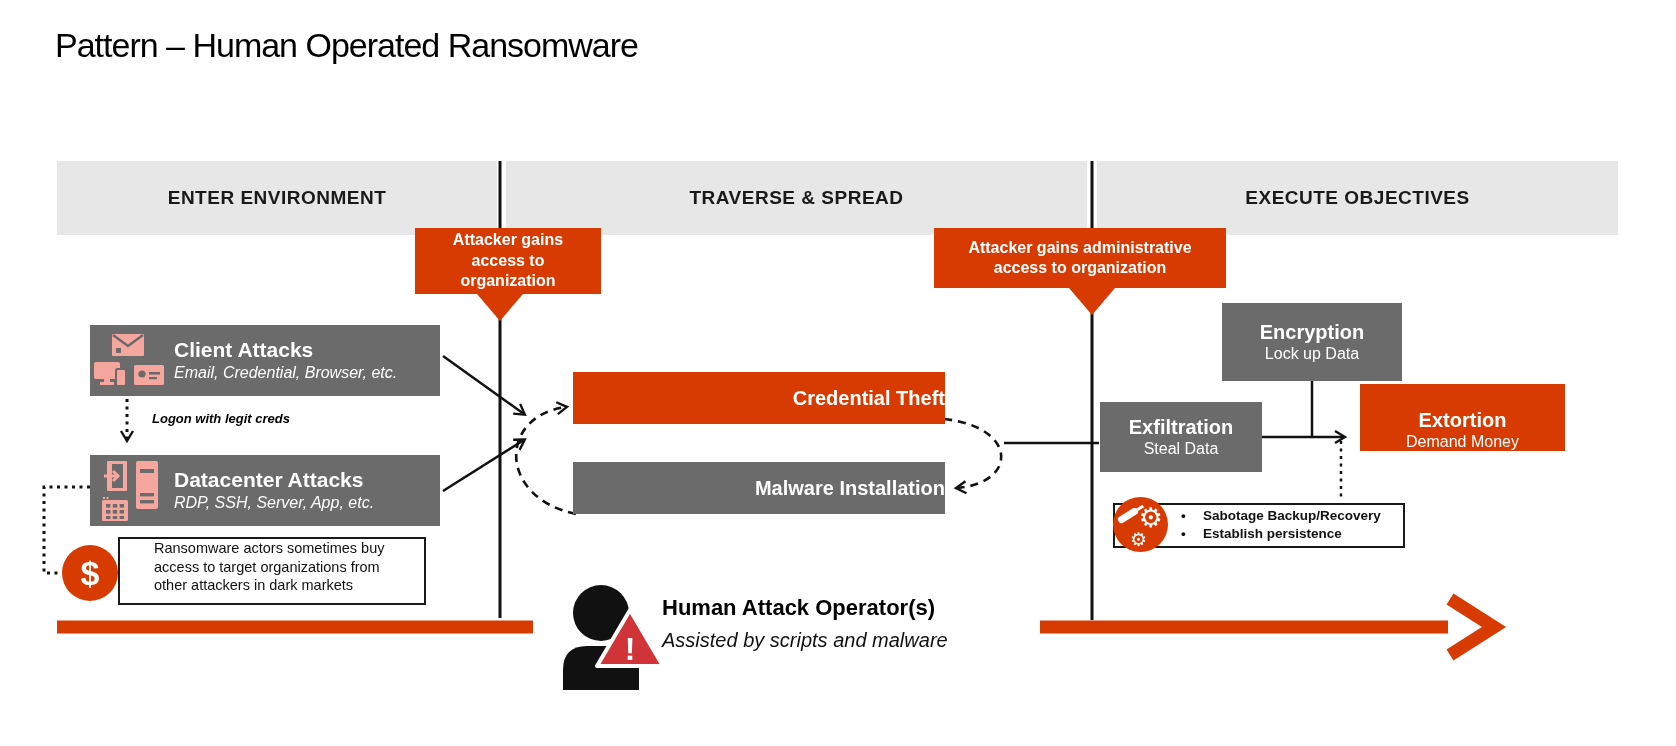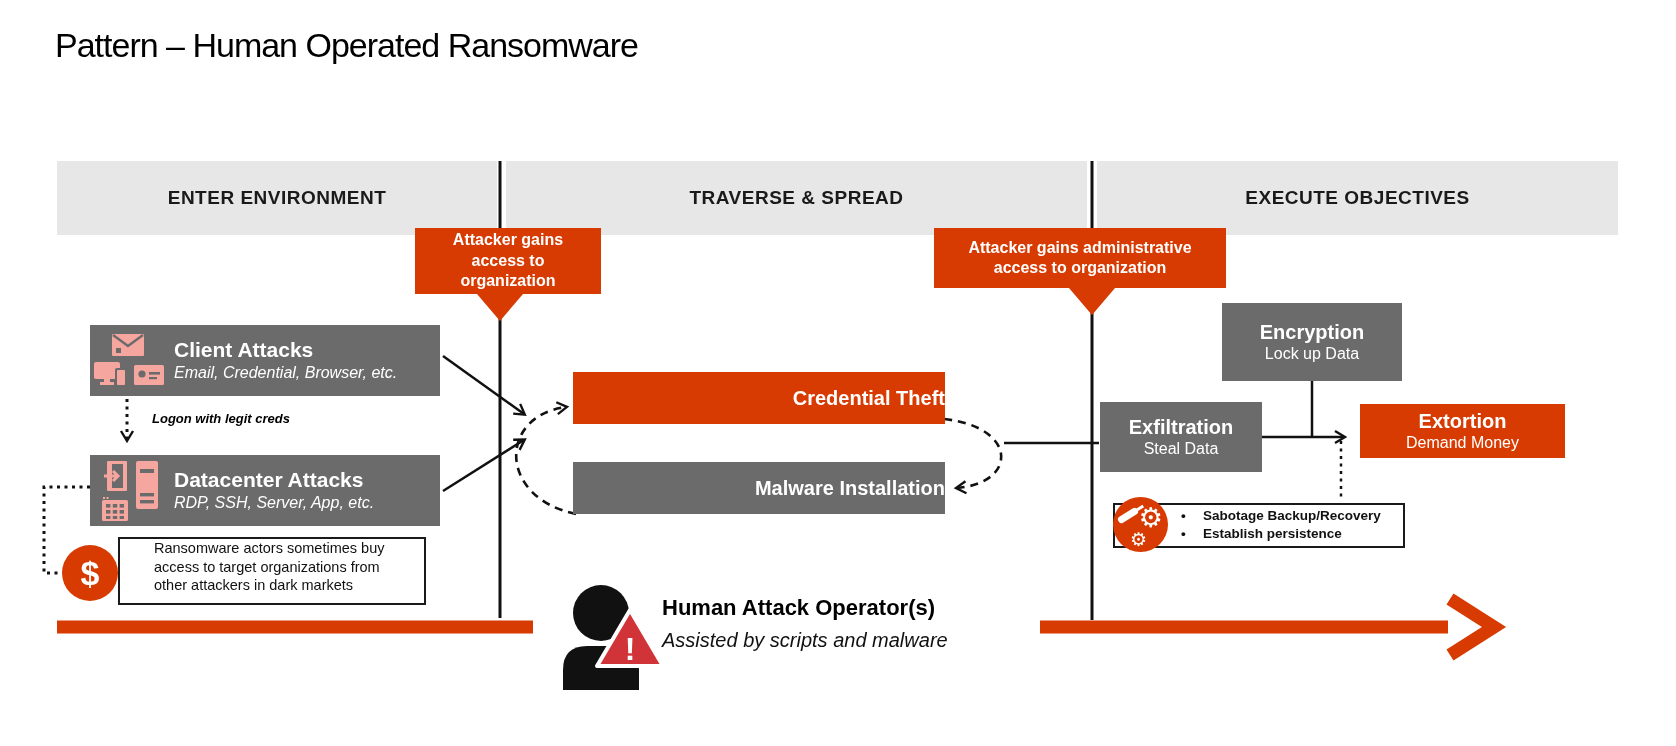--- a/index.html
+++ b/index.html
@@ -215,21 +215,21 @@
   </div>
 
   <div class="node gray stack-box" style="left:1100px;top:402px;width:162px;height:70px;">
     <div class="t">Exfiltration</div>
     <div class="s">Steal Data</div>
   </div>
   <div class="node gray stack-box" style="left:1222px;top:303px;width:180px;height:78px;">
     <div class="t">Encryption</div>
     <div class="s">Lock up Data</div>
   </div>
-  <div class="node orange stack-box" style="left:1360px;top:404px;width:205px;height:54px;">
+  <div class="node orange stack-box" style="left:1360px;top:384px;width:205px;height:67px;justify-content:flex-end;">
     <div class="t">Extortion</div>
     <div class="s">Demand Money</div>
   </div>
 
   <div class="note-box note-objectives">
     <div class="bullet-row">
       <span class="dot">•</span>
       <span>Sabotage Backup/Recovery</span>
     </div>
     <div class="bullet-row">

